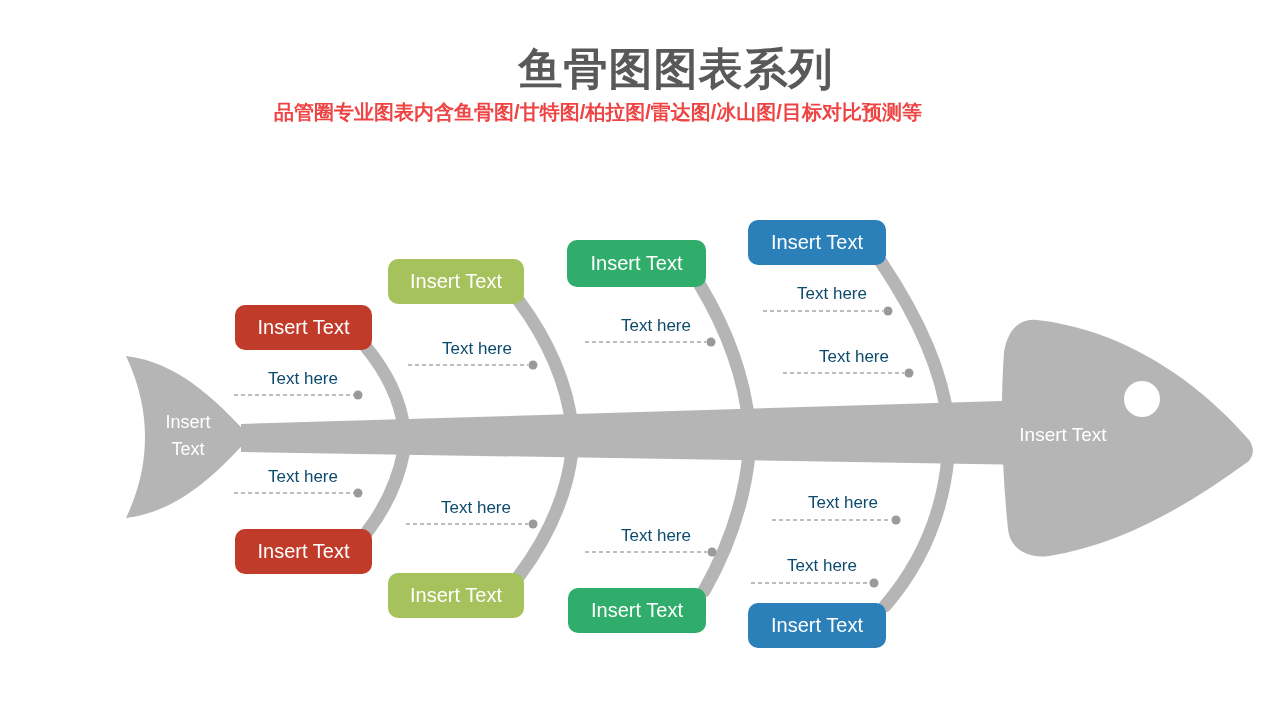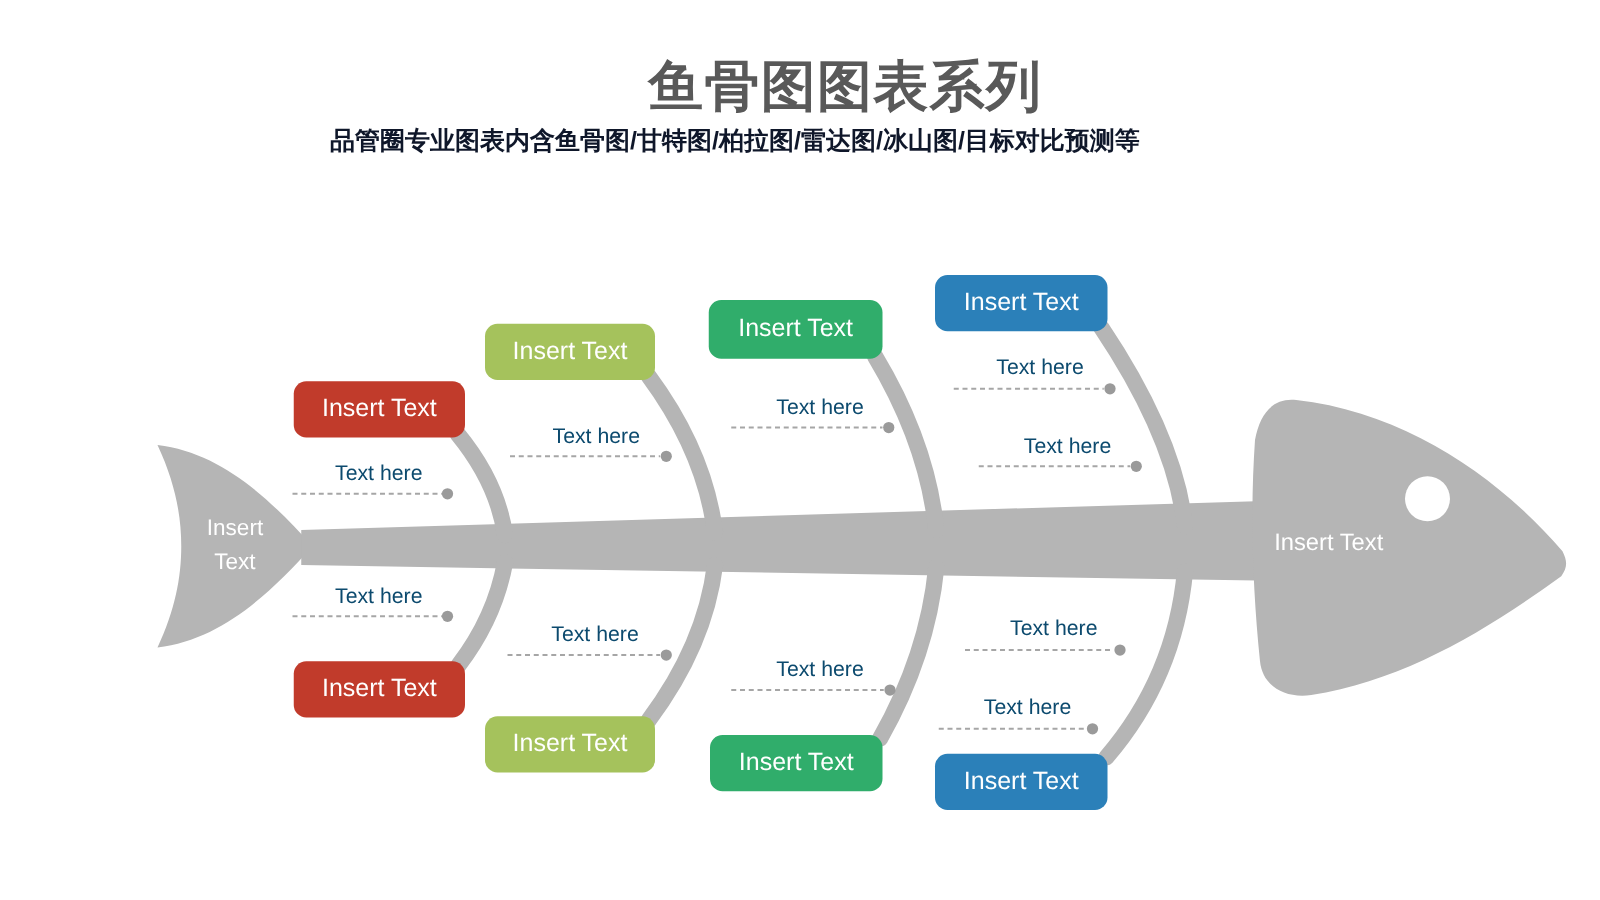--- a/index.html
+++ b/index.html
@@ -6,22 +6,22 @@
   #stage{
     position:relative;width:1280px;height:720px;overflow:hidden;background:#ffffff;
     font-family:"Liberation Sans","DejaVu Sans",sans-serif;
     margin-left:36px;
   }
   .title{
     position:absolute;left:0;top:40px;width:1280px;text-align:center;
     font-size:44px;font-weight:600;color:#595959;letter-spacing:1px;
   }
   .subtitle{
-    position:absolute;left:0;top:99px;width:1104px;text-align:center;
-    font-size:20px;font-weight:600;color:#0f172a;
+    position:absolute;left:10px;top:99px;width:1104px;text-align:center;
+    font-size:20px;font-weight:600;color:#ef4444;
   }
   #bones{position:absolute;left:0;top:0;}
   .tag{
     position:absolute;border-radius:10px;display:flex;align-items:center;justify-content:center;
     color:#ffffff;font-size:20px;cursor:pointer;
   }
   .th{
     position:absolute;width:140px;text-align:center;
     font-size:17px;color:#0c4a6e;line-height:22px;cursor:text;
   }

